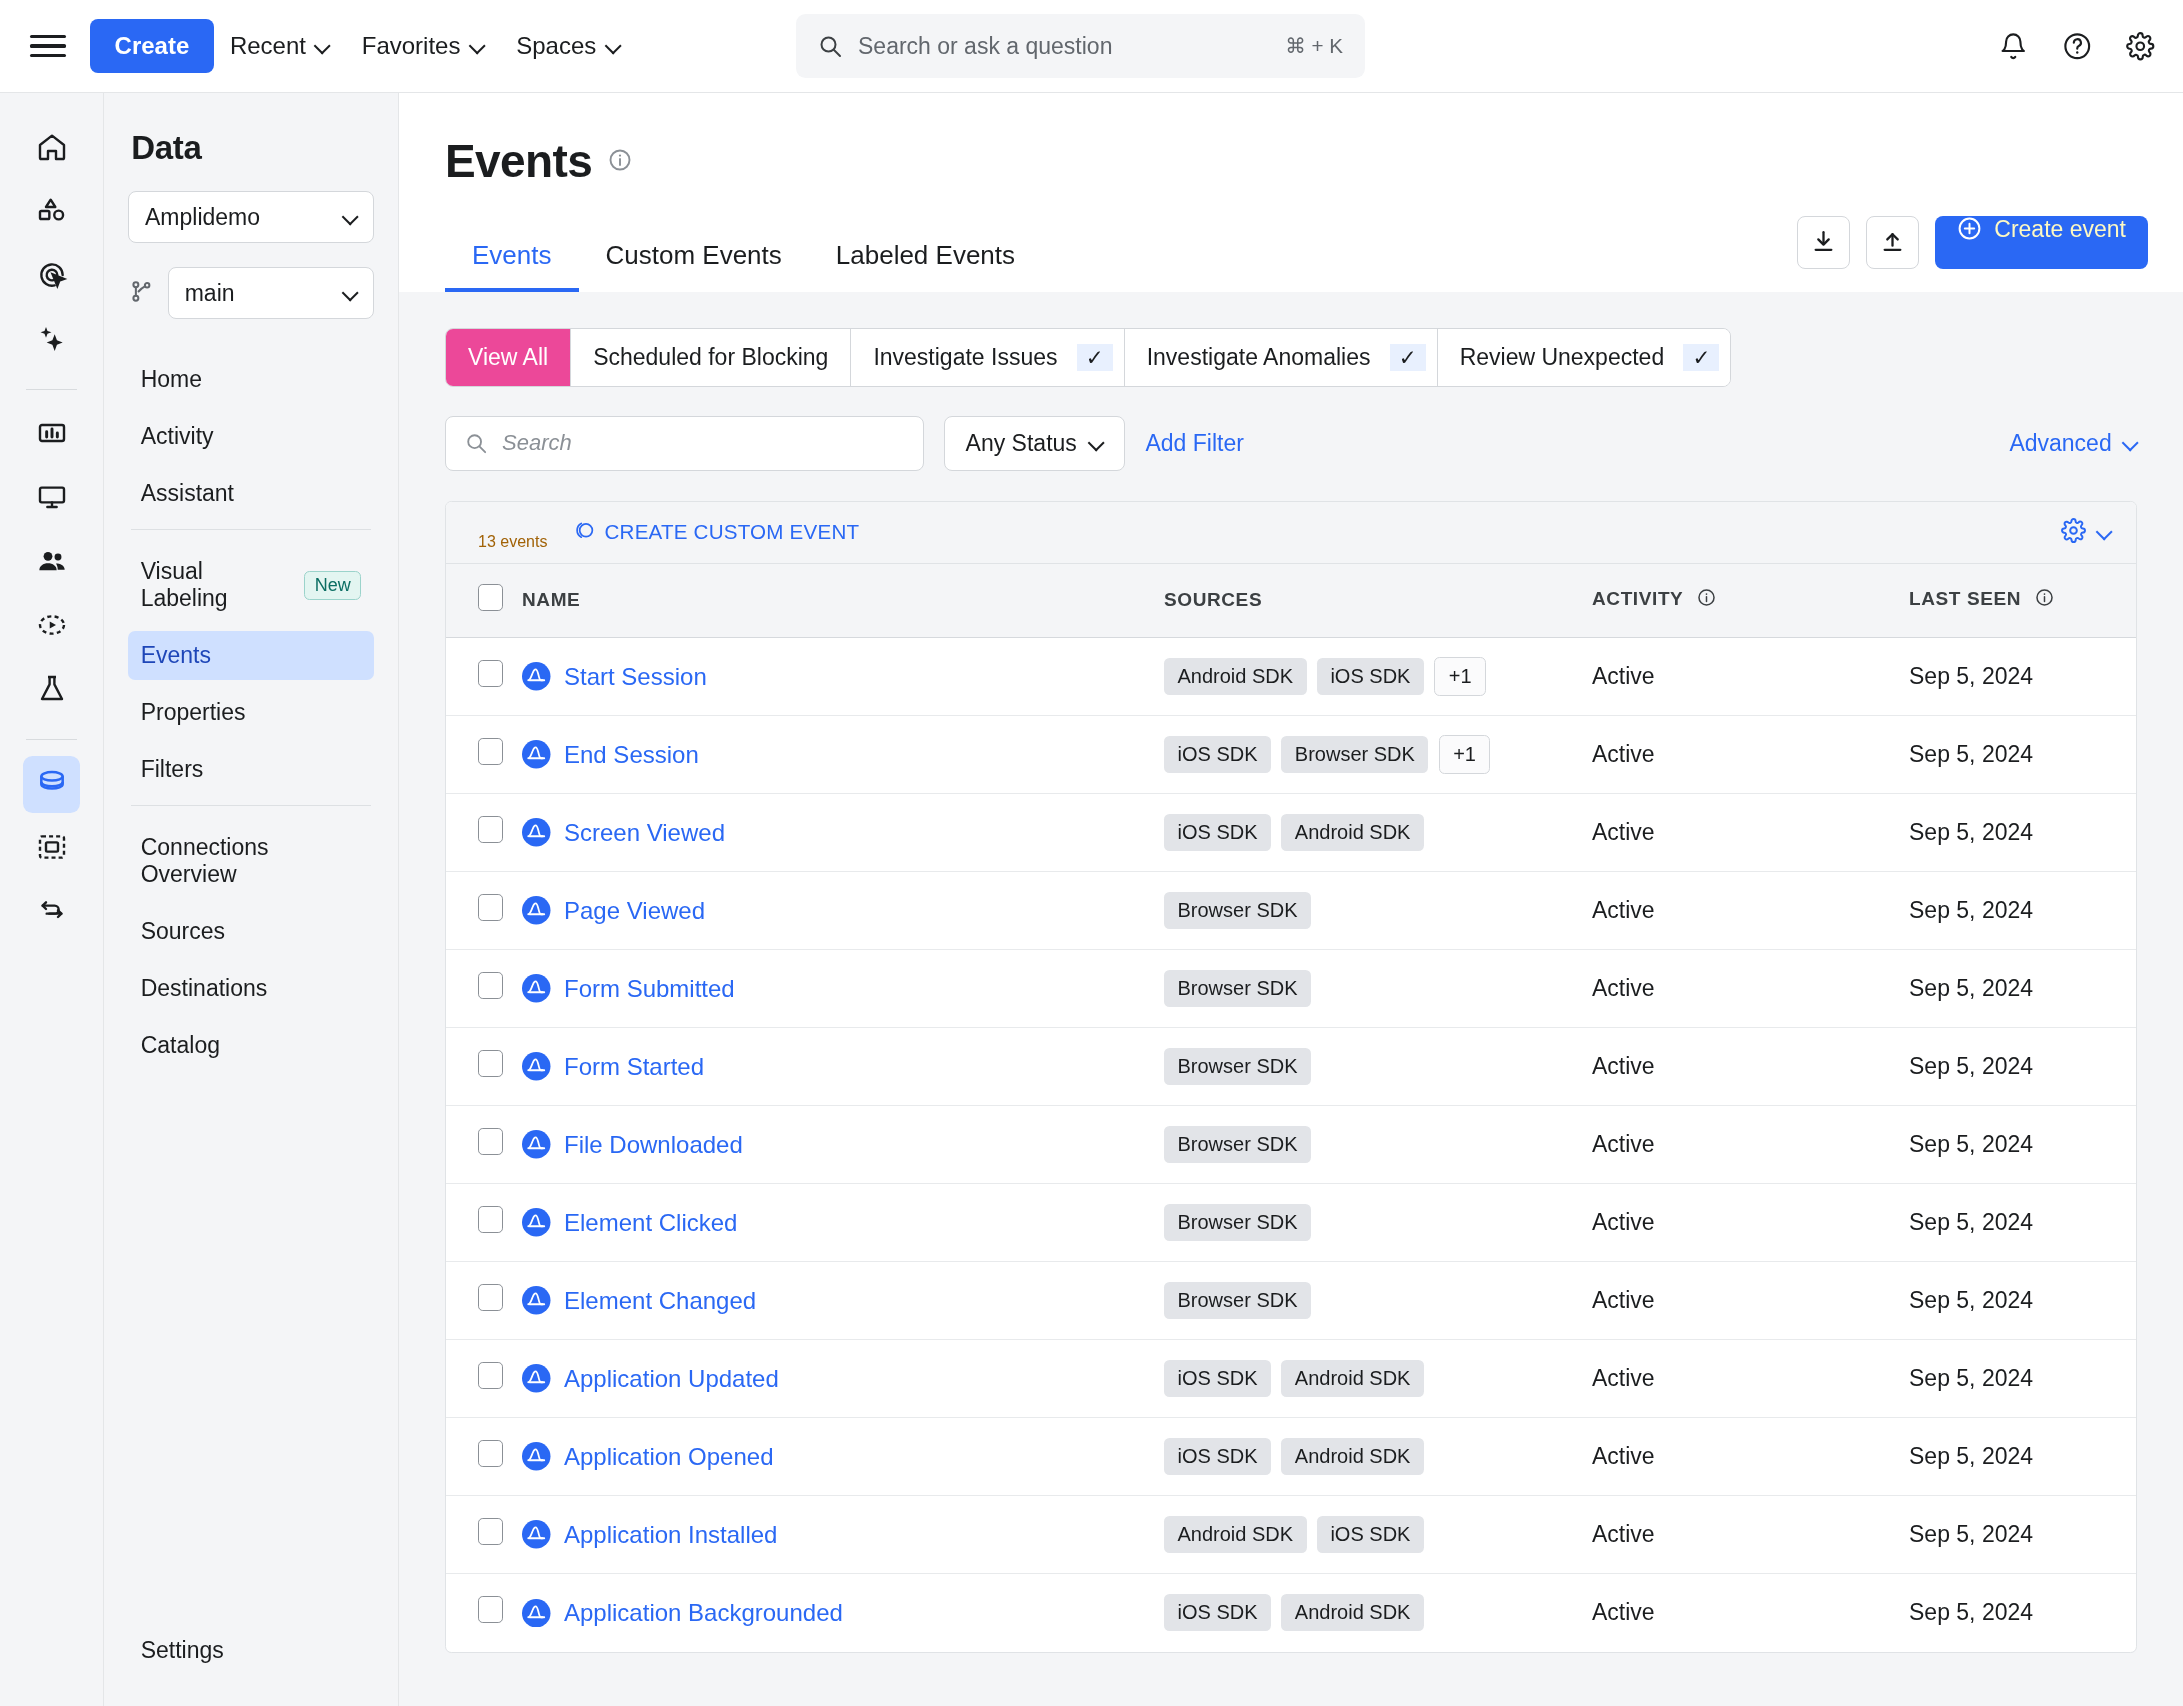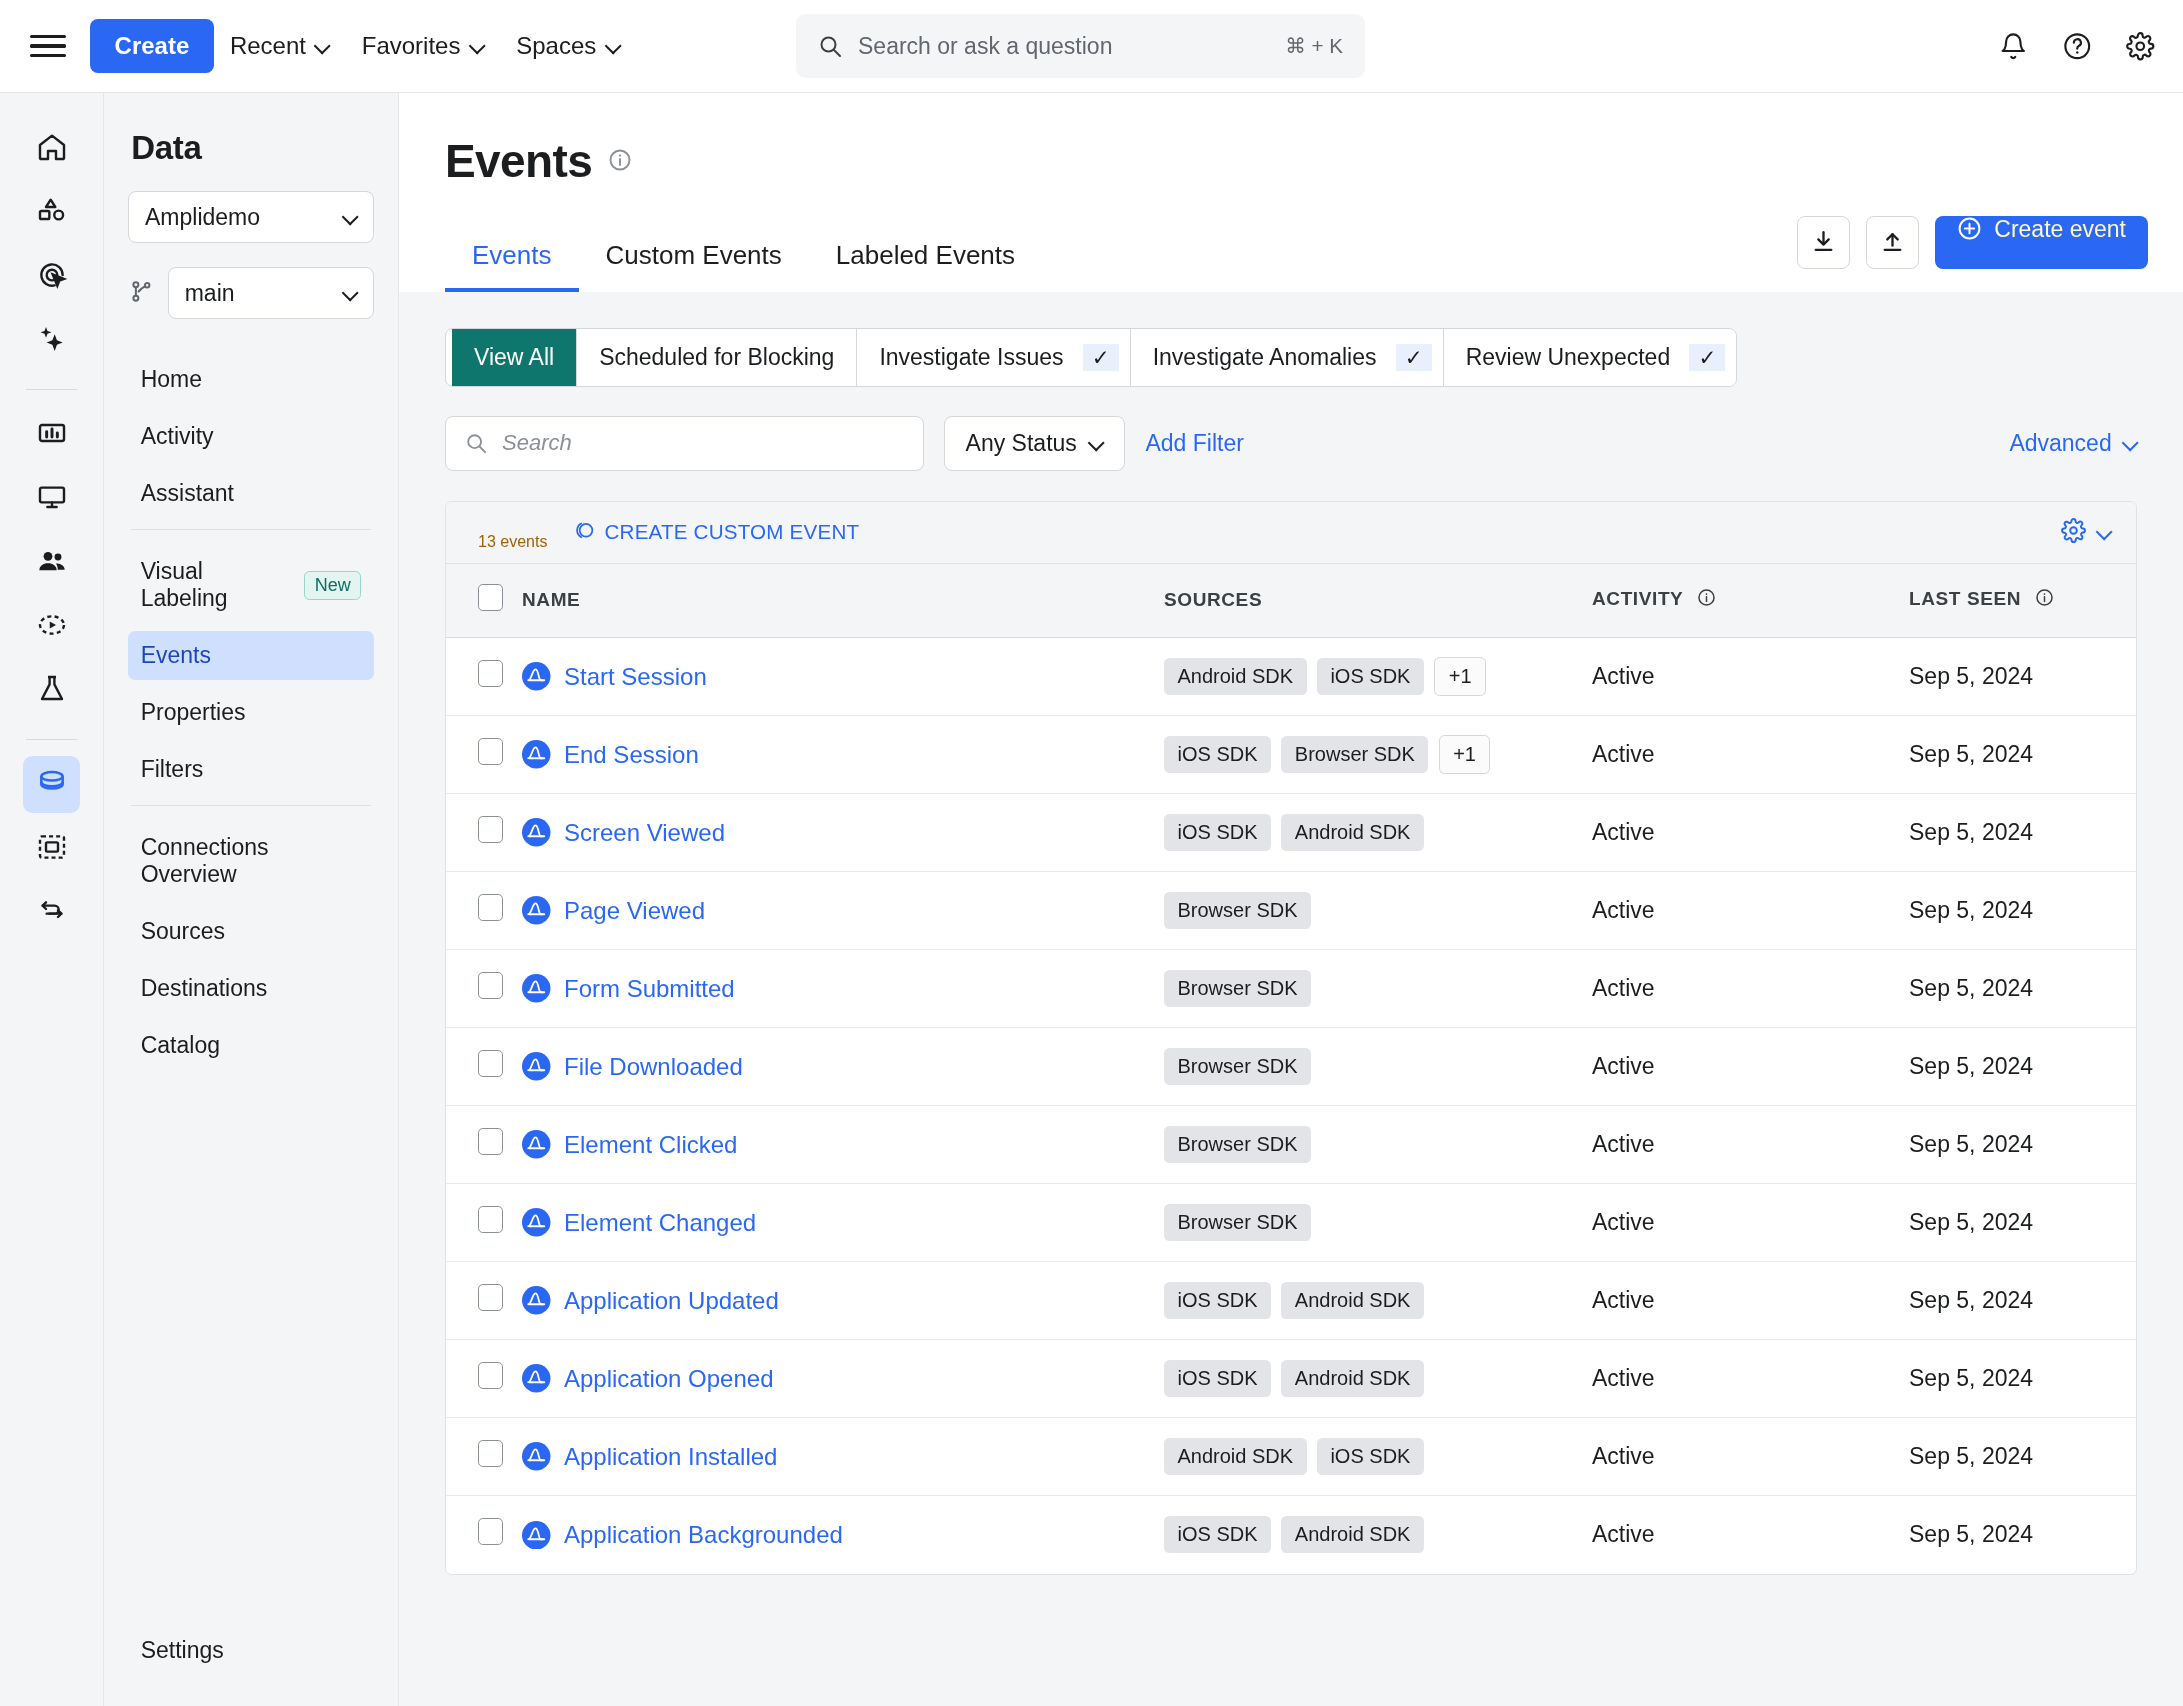--- a/index.html
+++ b/index.html
@@ -137,21 +137,21 @@
   .segmented {
     display: flex; border: 0.8px solid #d4d7db; border-radius: 8px;
     overflow: hidden; width: fit-content; background: #fff;
   }
   .seg {
     font-size: 23px; padding: 15px 22px; cursor: pointer;
     border-right: 0.8px solid #d4d7db; background: #fff;
     display: flex; align-items: center; gap: 3.2px;
   }
   .seg:last-child { border-right: none; }
-  .seg.active { background: #0f766e; color: #fff; margin-left: 6px; }
+  .seg.active { background: #ec4899; color: #fff; }
   .seg-check {
     margin-left: 16px; margin-right: -11px;
     width: 36px; align-self: stretch; background: #e8f0fe;
     display: flex; align-items: center; justify-content: center;
     color: #1b1d1f; font-size: 21.4px;
   }
   .filterrow { display: flex; align-items: center; gap: 20px; margin-top: 28.5px; }
   .searchbox {
     width: 479px; height: 55px; background: #fff;
     border: 0.8px solid #d4d7db; border-radius: 8px;
@@ -696,20 +696,40 @@
             </tr>
             <tr>
               <td class="c-chk" style="padding-left: 32px;"><span class="chkbox"></span></td>
               <td>
                 <span class="ev-cell">
                   <svg class="amp-logo" viewBox="0 0 32 32">
                     <circle cx="16" cy="16" r="16" fill="#2a68f4"></circle>
                     <path d="M7 20.5c2.2 0 3.4-4.1 5-8.2.9-2.3 1.9-4.1 3.2-4.1 1.6 0 2.4 2.6 3.1 5.6.8 3.4 1.5 6.7 2.9 6.7h3.8" fill="none" stroke="#fff" stroke-width="2" stroke-linecap="round" stroke-linejoin="round"></path>
                     <path d="M8.5 20.5h14.5" fill="none" stroke="#fff" stroke-width="2" stroke-linecap="round"></path>
                   </svg>
+                  <span class="ev-name">Form Started</span>
+                </span>
+              </td>
+              <td>
+                <span class="tags">
+                  <span class="tag">Browser SDK</span>
+                </span>
+              </td>
+              <td><span class="cell-txt">Active</span></td>
+              <td><span class="cell-txt">Sep 5, 2024</span></td>
+            </tr>
+            <tr>
+              <td class="c-chk" style="padding-left: 32px;"><span class="chkbox"></span></td>
+              <td>
+                <span class="ev-cell">
+                  <svg class="amp-logo" viewBox="0 0 32 32">
+                    <circle cx="16" cy="16" r="16" fill="#2a68f4"></circle>
+                    <path d="M7 20.5c2.2 0 3.4-4.1 5-8.2.9-2.3 1.9-4.1 3.2-4.1 1.6 0 2.4 2.6 3.1 5.6.8 3.4 1.5 6.7 2.9 6.7h3.8" fill="none" stroke="#fff" stroke-width="2" stroke-linecap="round" stroke-linejoin="round"></path>
+                    <path d="M8.5 20.5h14.5" fill="none" stroke="#fff" stroke-width="2" stroke-linecap="round"></path>
+                  </svg>
                   <span class="ev-name">File Downloaded</span>
                 </span>
               </td>
               <td>
                 <span class="tags">
                   <span class="tag">Browser SDK</span>
                 </span>
               </td>
               <td><span class="cell-txt">Active</span></td>
               <td><span class="cell-txt">Sep 5, 2024</span></td>

